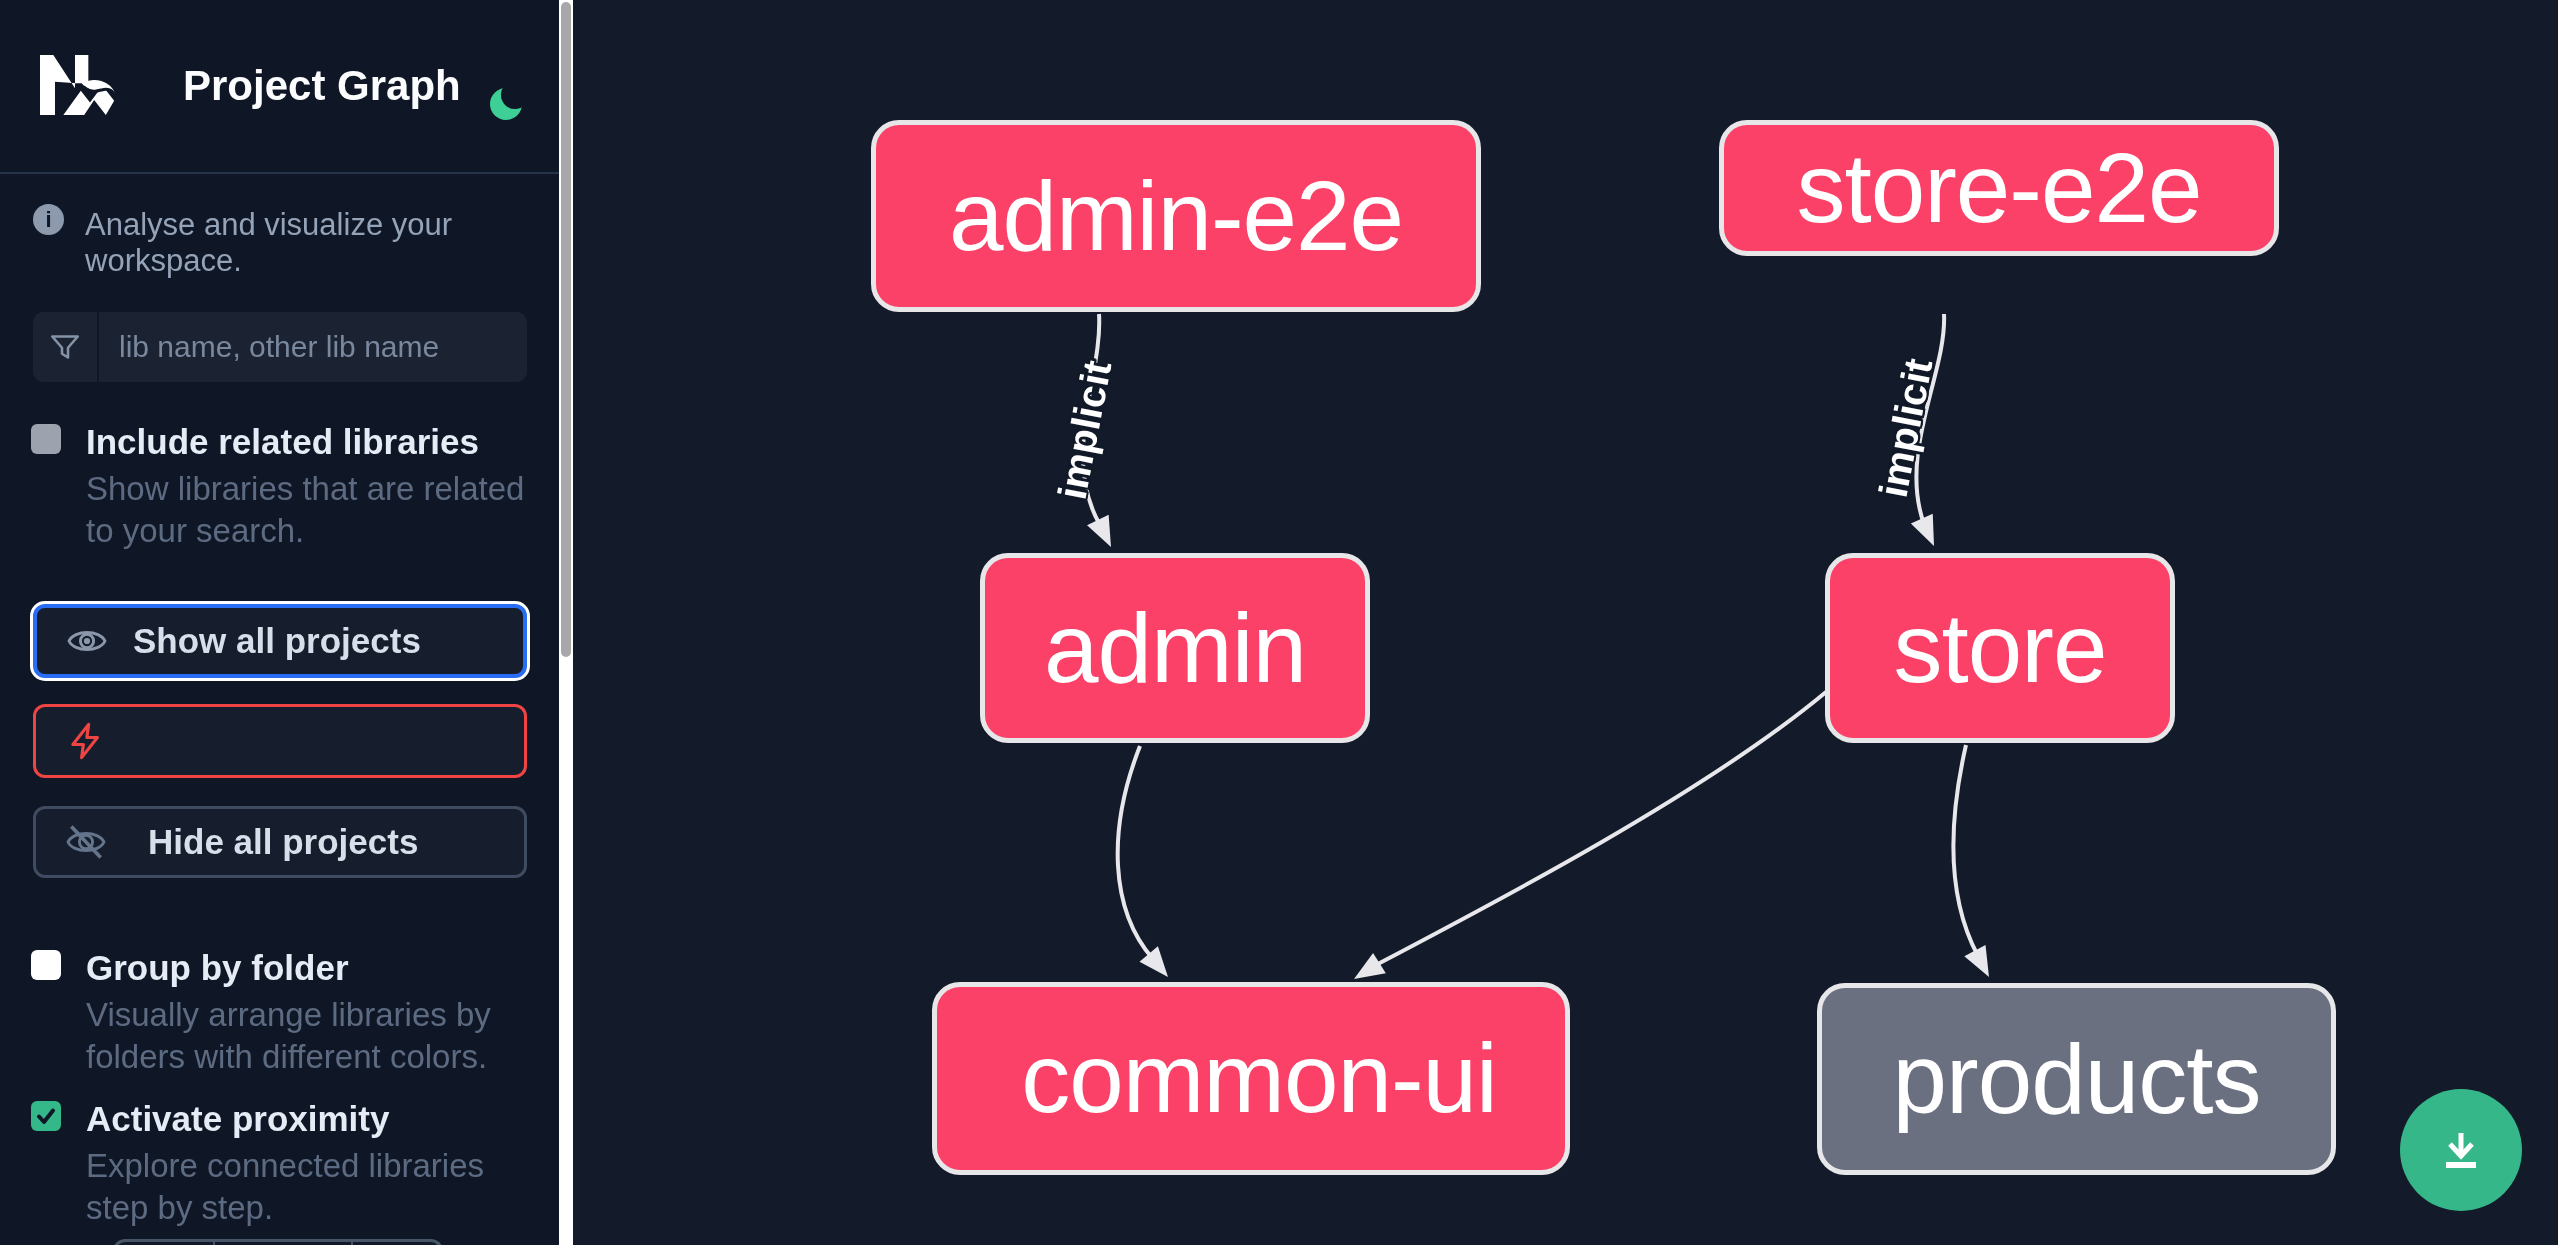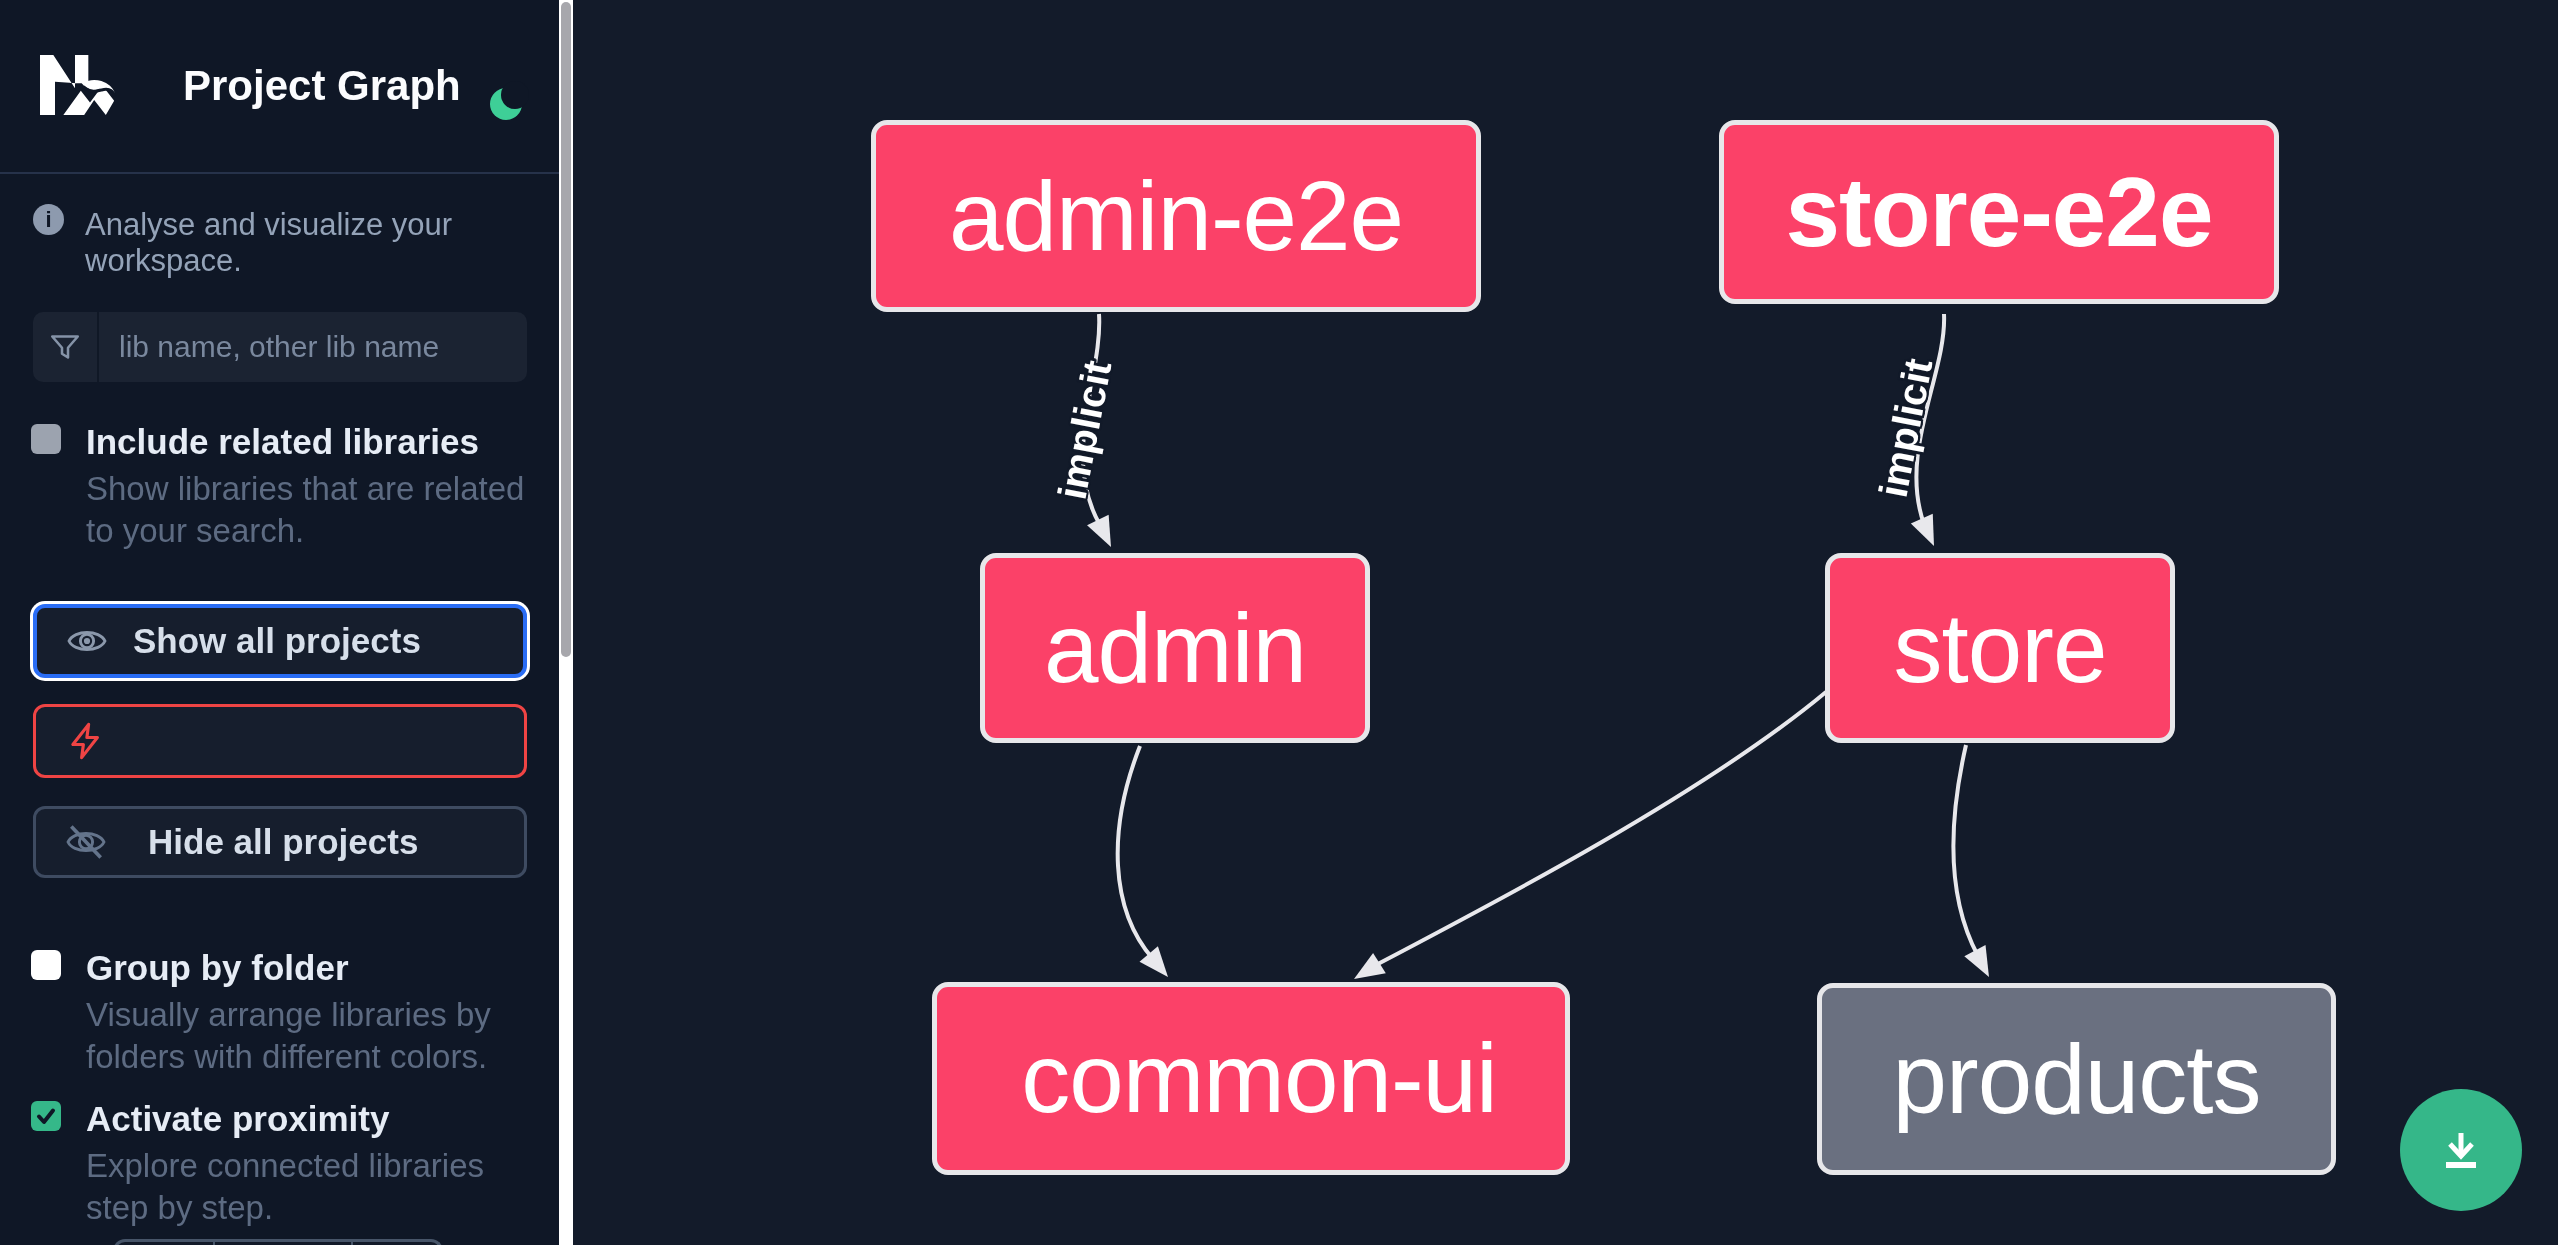--- a/index.html
+++ b/index.html
@@ -11,21 +11,21 @@
     background:#131b2a;
   }
 
   
   #canvas { position:absolute; inset:0; }
   #edges { position:absolute; left:0; top:0; width:2558px; height:1245px; }
   #edges path.edge { fill:none; stroke:#e8e8ec; stroke-width:4; }
   #edges path.arrow { fill:#e8e8ec; stroke:none; }
 
   .gnode {
-    position:absolute; border:5px solid #e7e7ea; border-radius:16px;
+    position:absolute; border:5px solid #e7e7ea; border-radius:28px;
     color:#ffffff; font-size:98px; font-weight:400; text-align:left;
     display:flex; align-items:center; justify-content:center;
     cursor:pointer; letter-spacing:-1px;
   }
   .edge-label {
     position:absolute; color:#ffffff; font-size:40px; font-weight:600;
     white-space:nowrap; transform-origin:center center;
     text-shadow:
       2px 0 0 #121a29, -2px 0 0 #121a29, 0 2px 0 #121a29, 0 -2px 0 #121a29,
       2px 2px 0 #121a29, -2px -2px 0 #121a29, 2px -2px 0 #121a29, -2px 2px 0 #121a29,
@@ -121,21 +121,21 @@
     <button id="fab" title="">
       <span>
         <svg width="52" height="52" viewBox="0 0 52 52" fill="none" stroke="#ffffff" stroke-width="5">
           <path d="M26 10 V30"></path>
           <path d="M15 21 L26 33 L37 21" stroke-linejoin="miter"></path>
           <path d="M11 42 H41" stroke-width="6"></path>
         </svg>
       </span>
     </button>
   <div class="gnode" style="left: 871px; top: 120px; width: 610px; height: 192px; background: rgb(251, 65, 104);">admin-e2e</div>
-      <div class="gnode" style="left: 1719px; top: 120px; width: 560px; height: 184px; background: rgb(251, 65, 104); font-weight: bold;">store-e2e</div>
+      <div class="gnode" style="left: 1719px; top: 120px; width: 560px; height: 136px; background: rgb(251, 65, 104);">store-e2e</div>
       <div class="gnode" style="left: 980px; top: 553px; width: 390px; height: 190px; background: rgb(251, 65, 104);">admin</div>
       <div class="gnode" style="left: 1825px; top: 553px; width: 350px; height: 190px; background: rgb(251, 65, 104);">store</div>
       <div class="gnode" style="left: 932px; top: 982px; width: 638px; height: 193px; background: rgb(251, 65, 104); padding-left: 16px;">common-ui</div>
       <div class="gnode" style="left: 1817px; top: 983px; width: 519px; height: 192px; background: rgb(106, 112, 128);">products</div>
       <div class="edge-label" style="left: 1085px; top: 430px; transform: translate(-50%, -50%) rotate(-79deg);">implicit</div>
       <div class="edge-label" style="left: 1906px; top: 428px; transform: translate(-50%, -50%) rotate(-79deg);">implicit</div>
     </div>
 
   <div id="sidebar">
 

